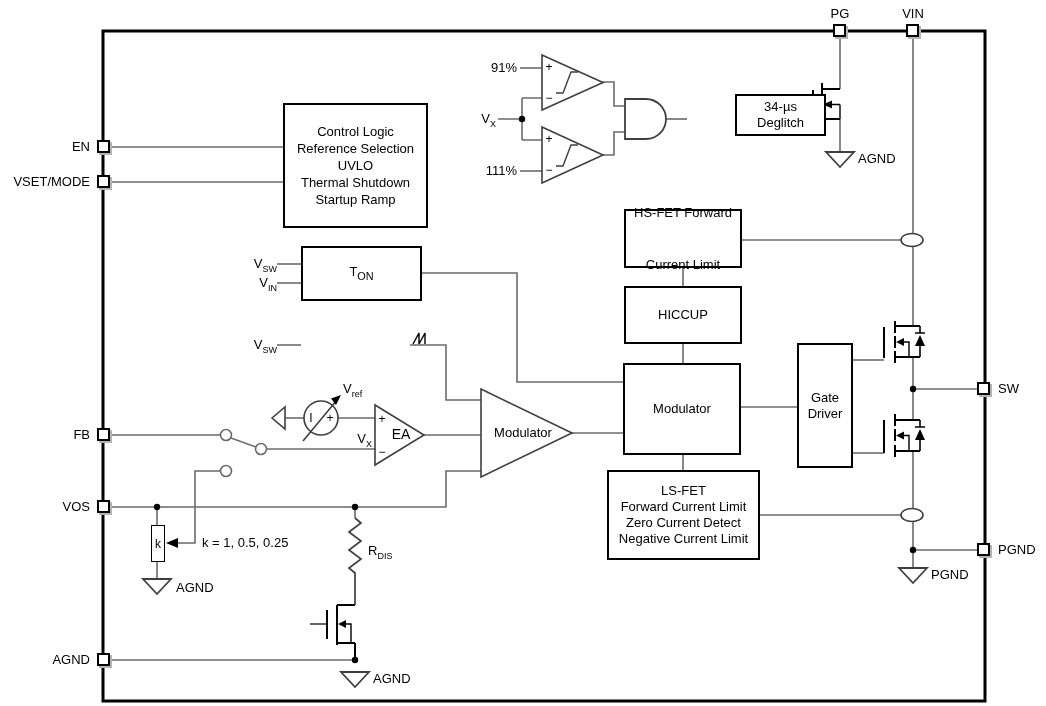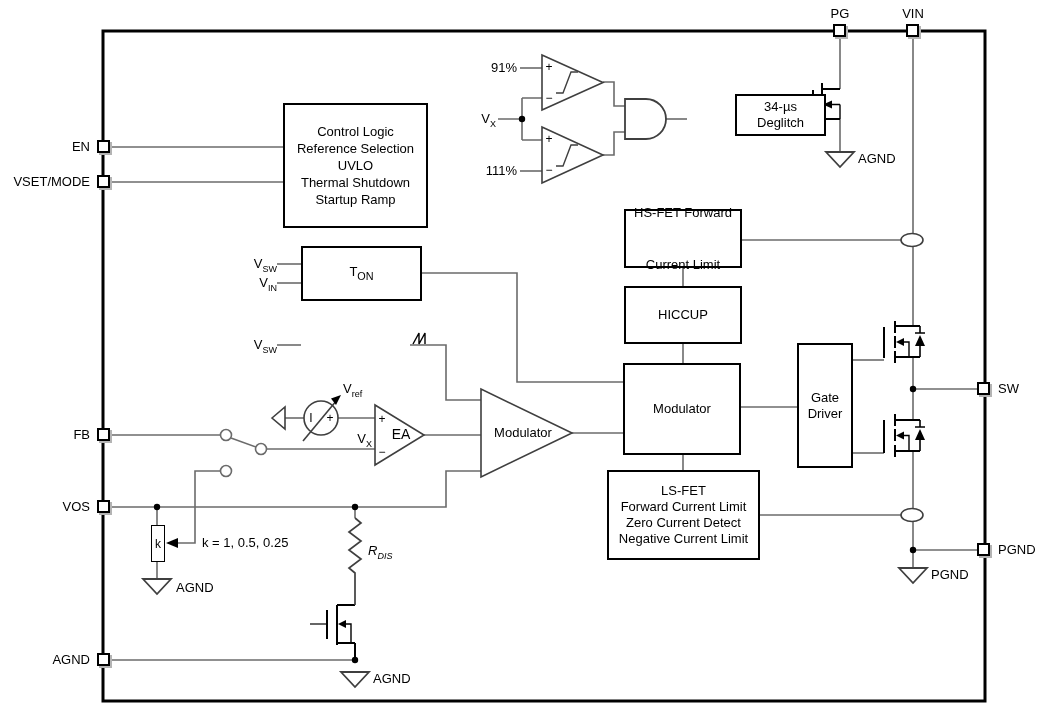--- a/index.html
+++ b/index.html
@@ -238,21 +238,21 @@
   <div class="lbl" style="right:550px;top:111px;"><span>V</span><sub>X</sub></div>
 
   <div class="lbl" style="right:769px;top:256px;"><span>V</span><sub>SW</sub></div>
   <div class="lbl" style="right:769px;top:275px;"><span>V</span><sub>IN</sub></div>
   <div class="lbl" style="right:769px;top:337px;"><span>V</span><sub>SW</sub></div>
 
   <div class="lbl" style="left:343px;top:381px;"><span>V</span><sub>ref</sub></div>
   <div class="lbl" style="right:674px;top:431px;"><span>V</span><sub>X</sub></div>
 
   <div class="lbl" style="left:202px;top:535px;">k = 1, 0.5, 0.25</div>
-  <div class="lbl" style="left:368px;top:543px;font-style:italic;"><span>R</span><sub>DIS</sub></div>
+  <div class="lbl" style="left:368px;top:543px;"><span>R</span><sub>DIS</sub></div>
 
   <div class="lbl" style="left:389px;top:426px;width:24px;text-align:center;font-size:14px;">EA</div>
   <div class="lbl" style="left:484px;top:425px;width:78px;text-align:center;">Modulator</div>
 
   <div class="lbl small" style="left:376px;top:411px;width:12px;text-align:center;">+</div>
   <div class="lbl small" style="left:376px;top:444px;width:12px;text-align:center;">−</div>
   <div class="lbl small" style="left:543px;top:59px;width:12px;text-align:center;">+</div>
   <div class="lbl small" style="left:543px;top:90px;width:12px;text-align:center;">−</div>
   <div class="lbl small" style="left:543px;top:131px;width:12px;text-align:center;">+</div>
   <div class="lbl small" style="left:543px;top:162px;width:12px;text-align:center;">−</div>

